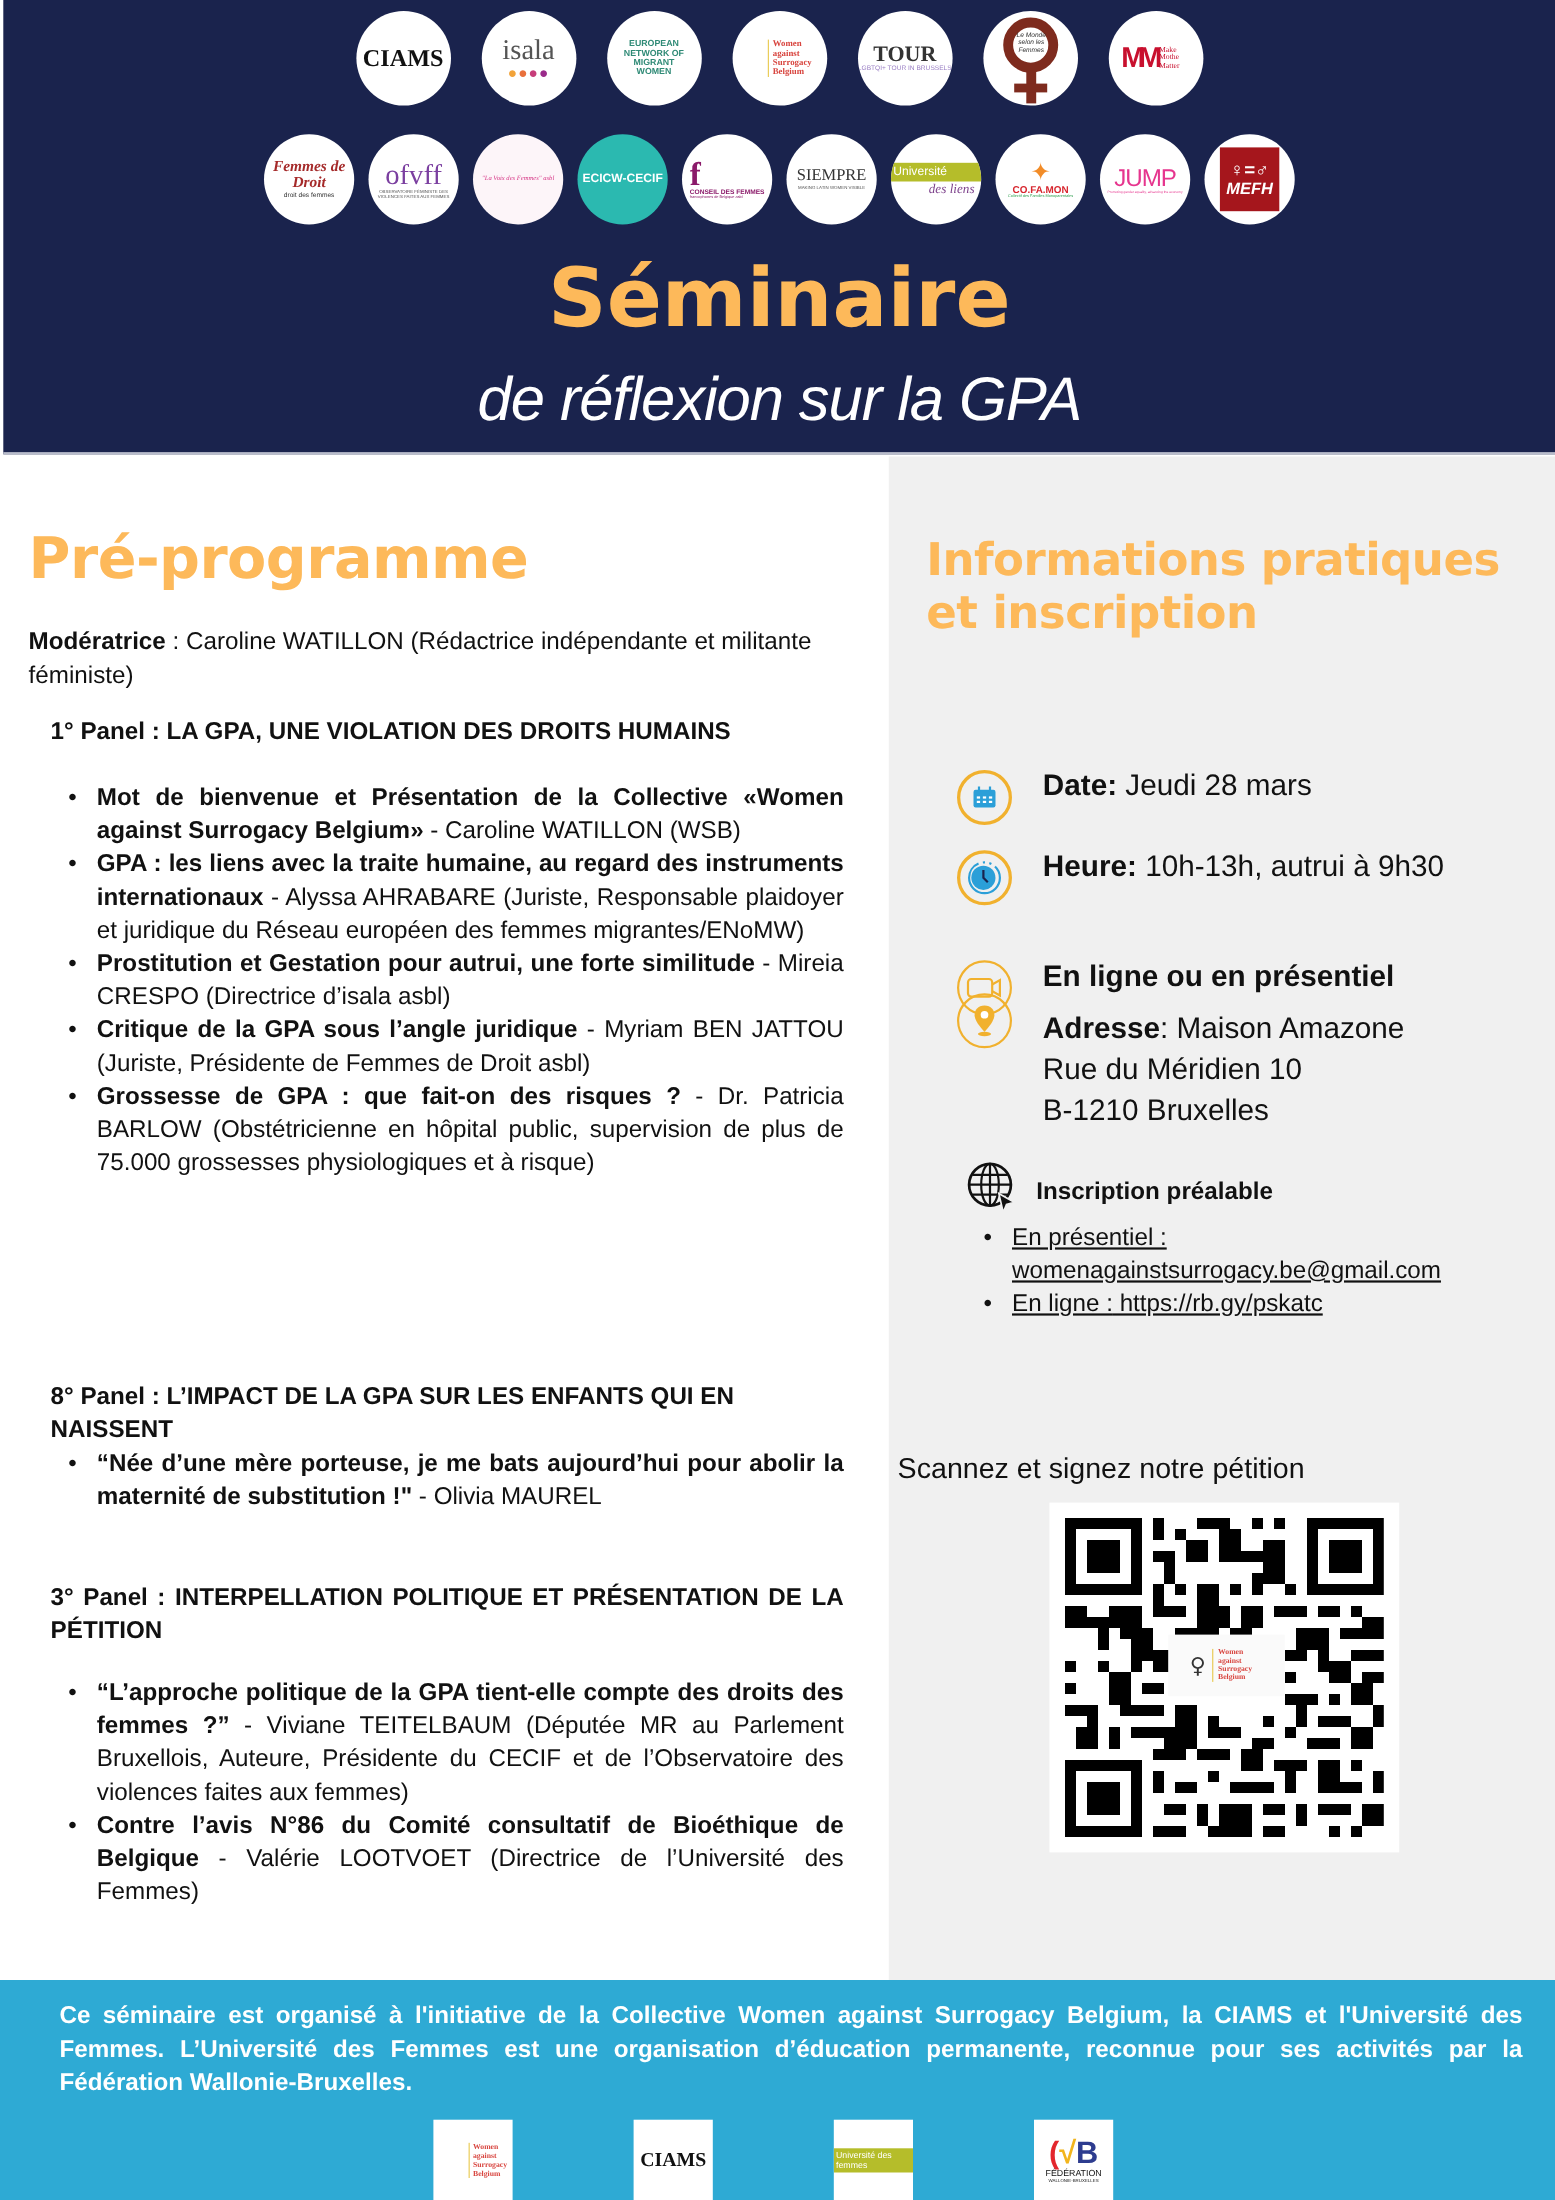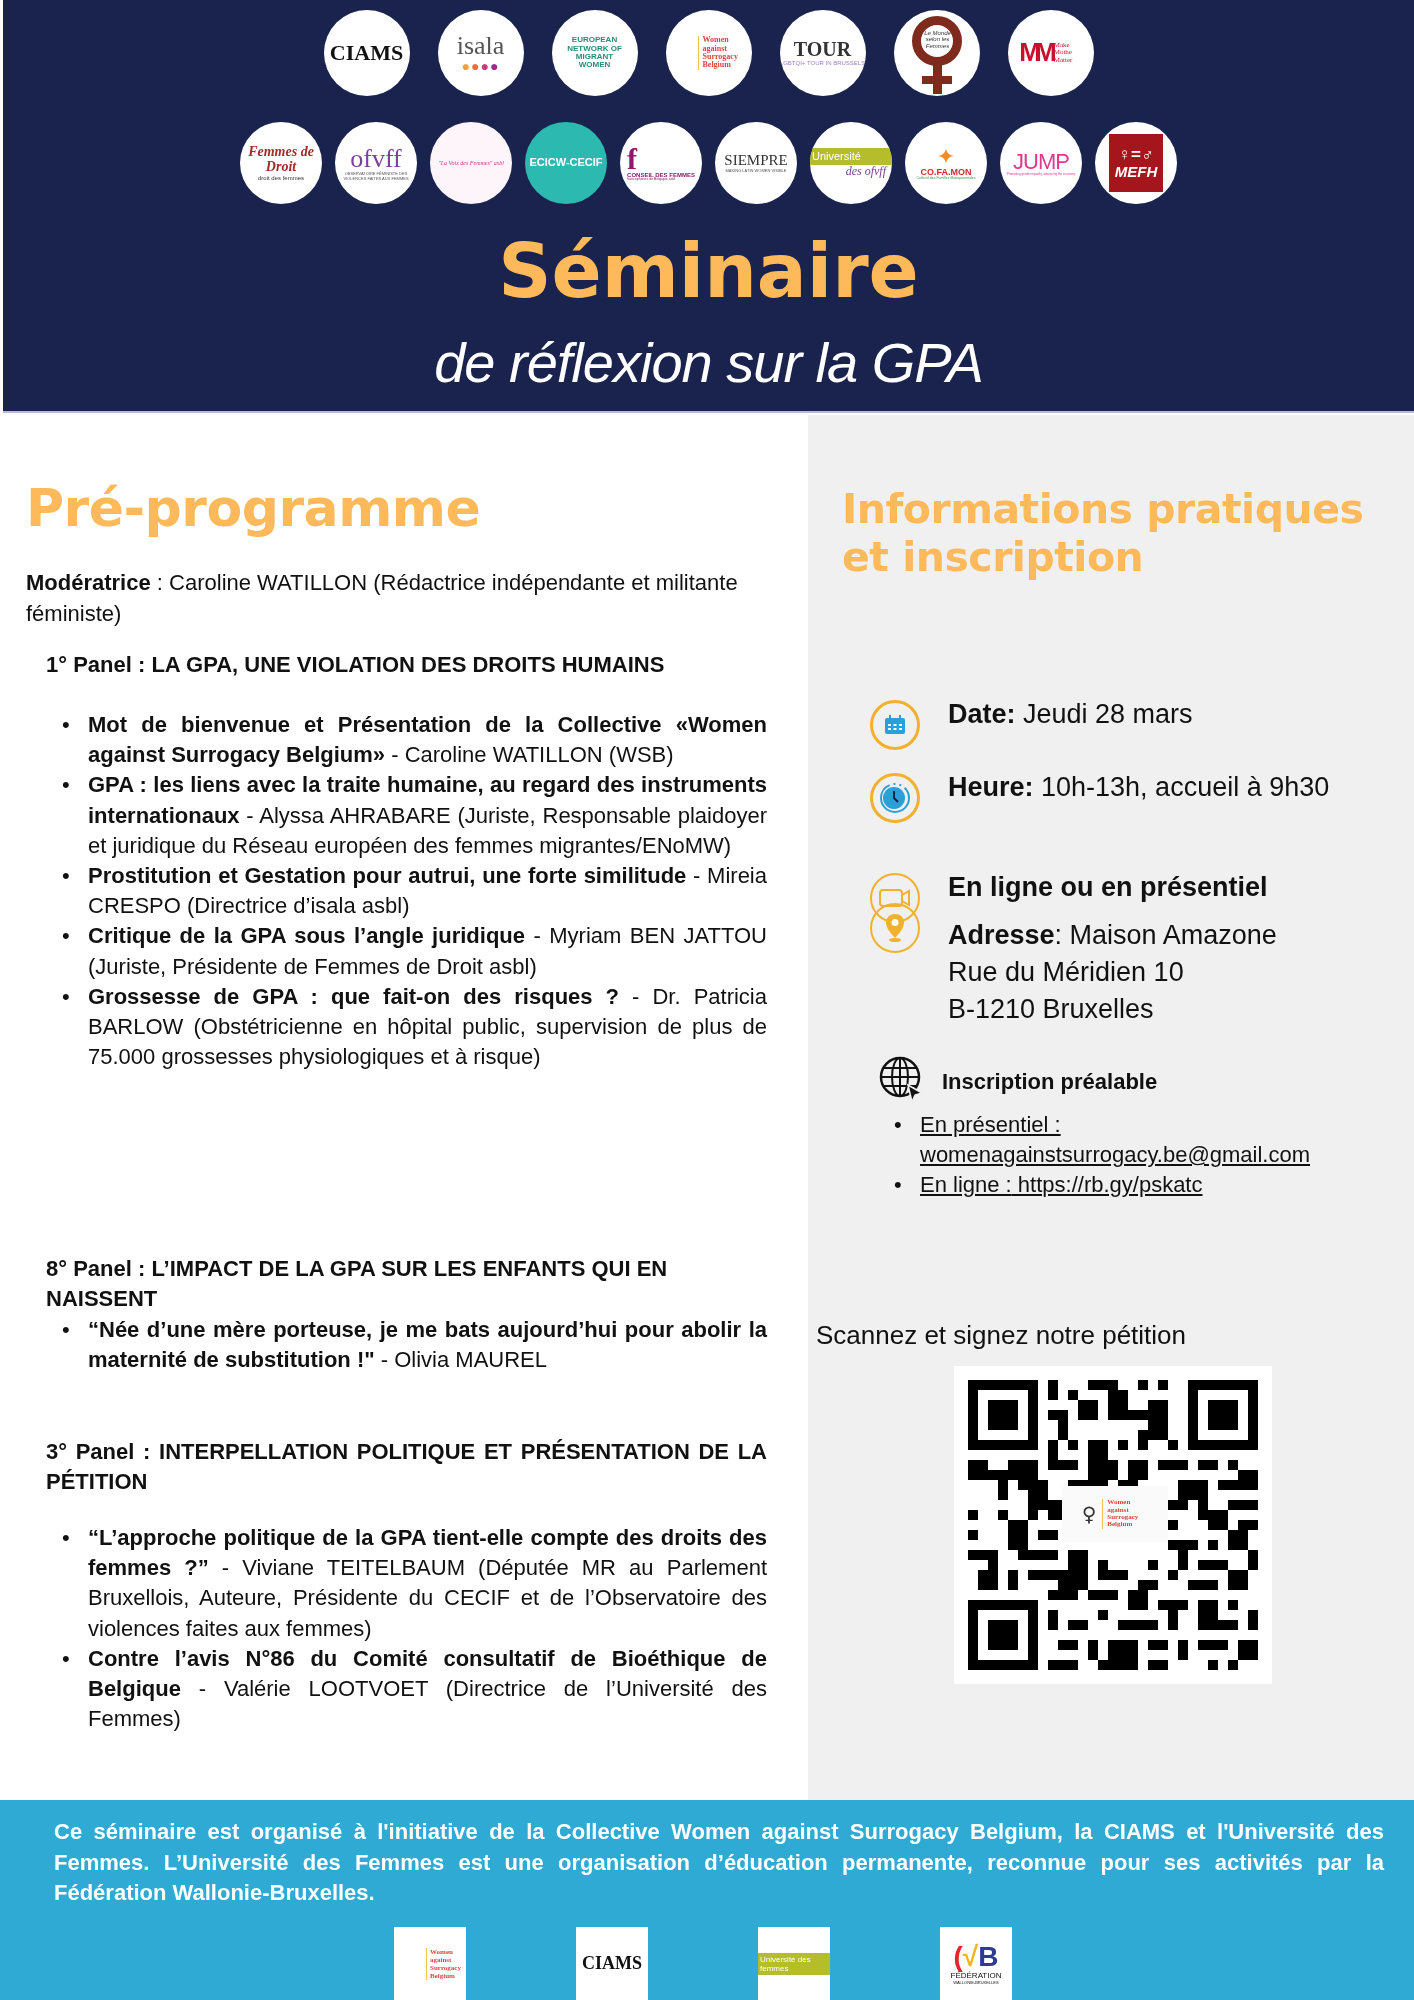--- a/index.html
+++ b/index.html
@@ -122,21 +122,21 @@
     </div>
     <div class="logo r2s">
       <div>
         <span style="font-family:'Liberation Serif',serif;font-size:15px;color:#333;">SIEMPRE</span>
         <span style="font-size:4px;color:#555;">MAKING LATIN WOMEN VISIBLE</span>
       </div>
     </div>
     <div class="logo r2s">
       <div style="width:82px;">
         <span style="background:#b5bd2a;color:#fff;font-size:11px;text-align:left;padding:3px 2px;">Université</span>
-        <span style="font-family:'Liberation Serif',serif;font-style:italic;color:#7b3f8a;font-size:12px;text-align:right;padding-right:6px;">des ofvff</span>
+        <span style="font-family:'Liberation Serif',serif;font-style:italic;color:#7b3f8a;font-size:12px;text-align:right;padding-right:6px;">des liens</span>
       </div>
     </div>
     <div class="logo r2s">
       <div>
         <span style="font-size:22px;color:#f28c28;">✦</span>
         <span style="font-size:9px;font-weight:bold;color:#d7262e;">CO.FA.MON</span>
         <span style="font-size:3.5px;color:#2a9d4b;">Collectif des Familles Monoparentales</span>
       </div>
     </div>
     <div class="logo r2s">
@@ -203,21 +203,21 @@
   </div>
 
   <div class="info-row" style="top:358px;">
     <div class="ring">
       <svg width="34" height="34" viewBox="0 0 34 34">
           <circle cx="17" cy="17" r="14" fill="none" stroke="#2b9fd8" stroke-width="2" stroke-dasharray="60 4 2 4 2 4"></circle>
           <circle cx="16" cy="17" r="11" fill="#2b9fd8"></circle>
           <path d="M16 10 V17 L20 21" stroke="#1a234d" stroke-width="2" fill="none"></path>
         </svg>
     </div>
-    <div class="info-text" style="margin-top:-4px;"><b>Heure:</b><span> 10h-13h, accueil à 9h30</span></div>
+    <div class="info-text" style="margin-top:-4px;"><b>Heure:</b><span> 10h-13h, autrui à 9h30</span></div>
   </div>
 
   <div class="info-row" style="top:431px;margin-top:27px;">
     <div class="ring thin">
       <svg width="34" height="22" viewBox="0 0 34 22">
           <rect x="2" y="3" width="22" height="16" rx="3" fill="none" stroke="#f1b12e" stroke-width="2"></rect>
           <path d="M24 8 L31 4 V18 L24 14" fill="none" stroke="#f1b12e" stroke-width="2"></path>
         </svg>
     </div>
     <div class="info-text" style="margin-top:-4px;"><b>En ligne ou en présentiel</b></div>

